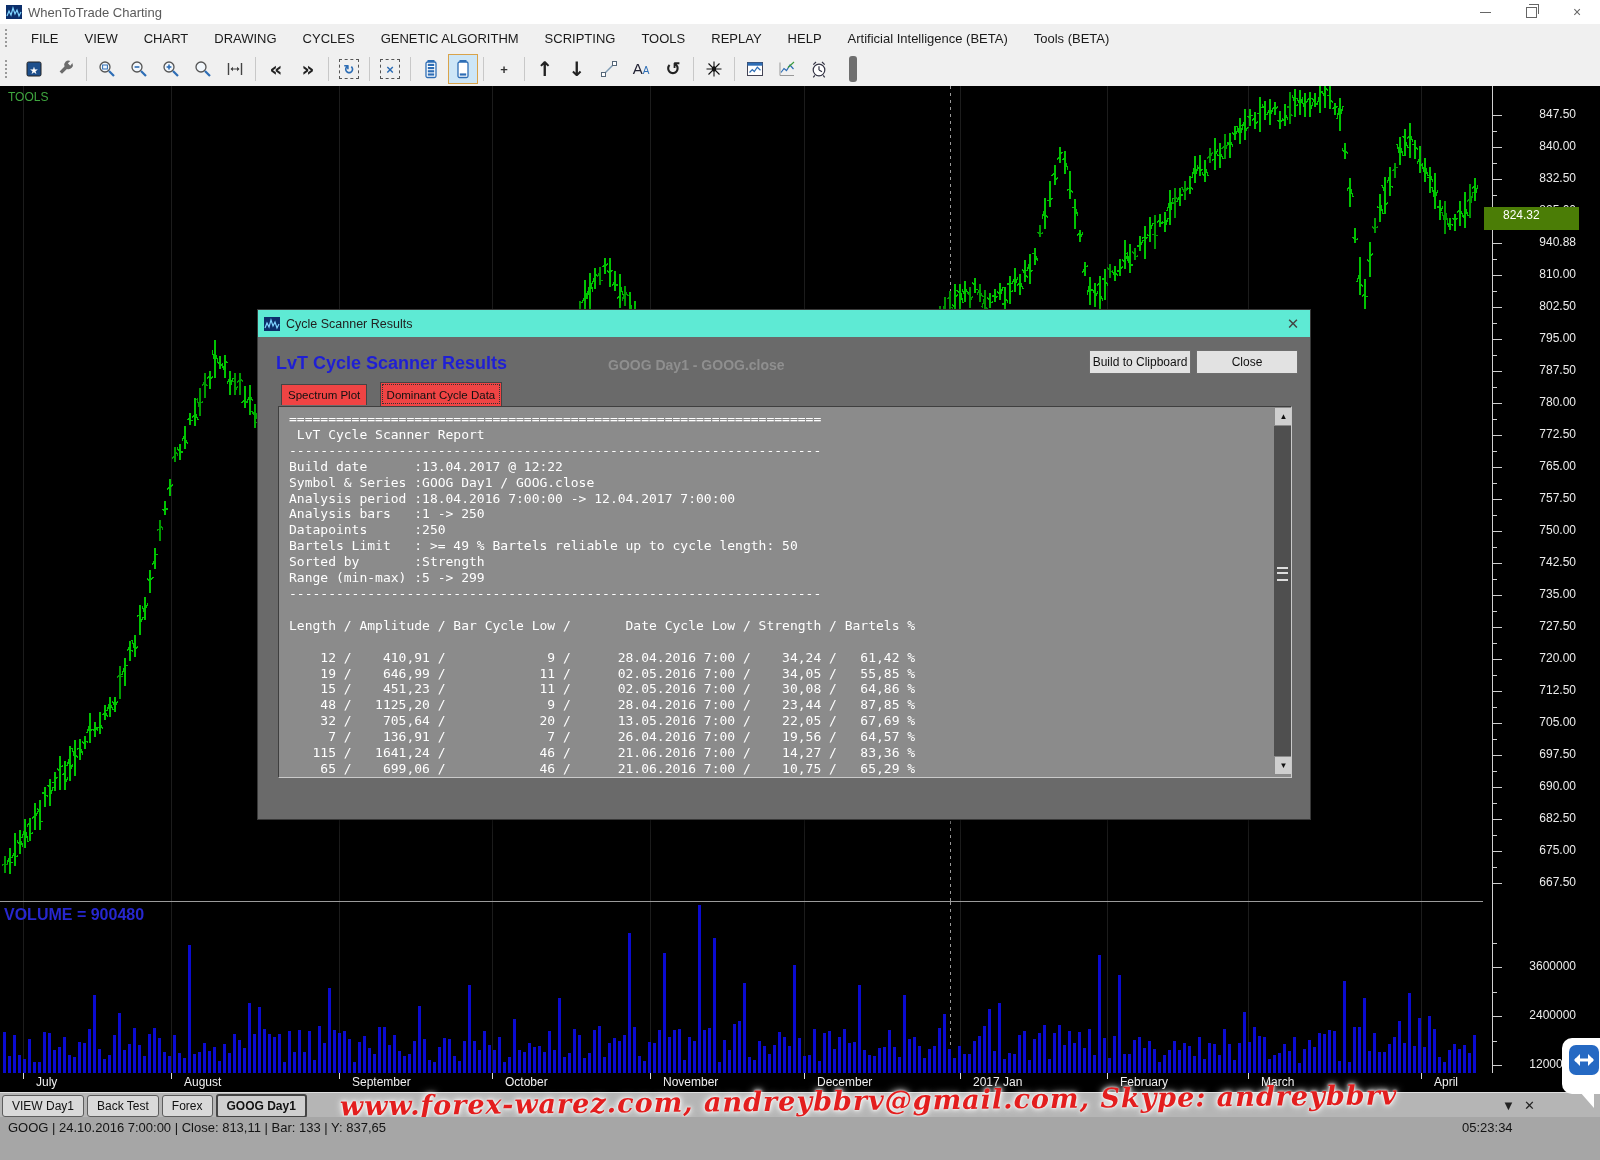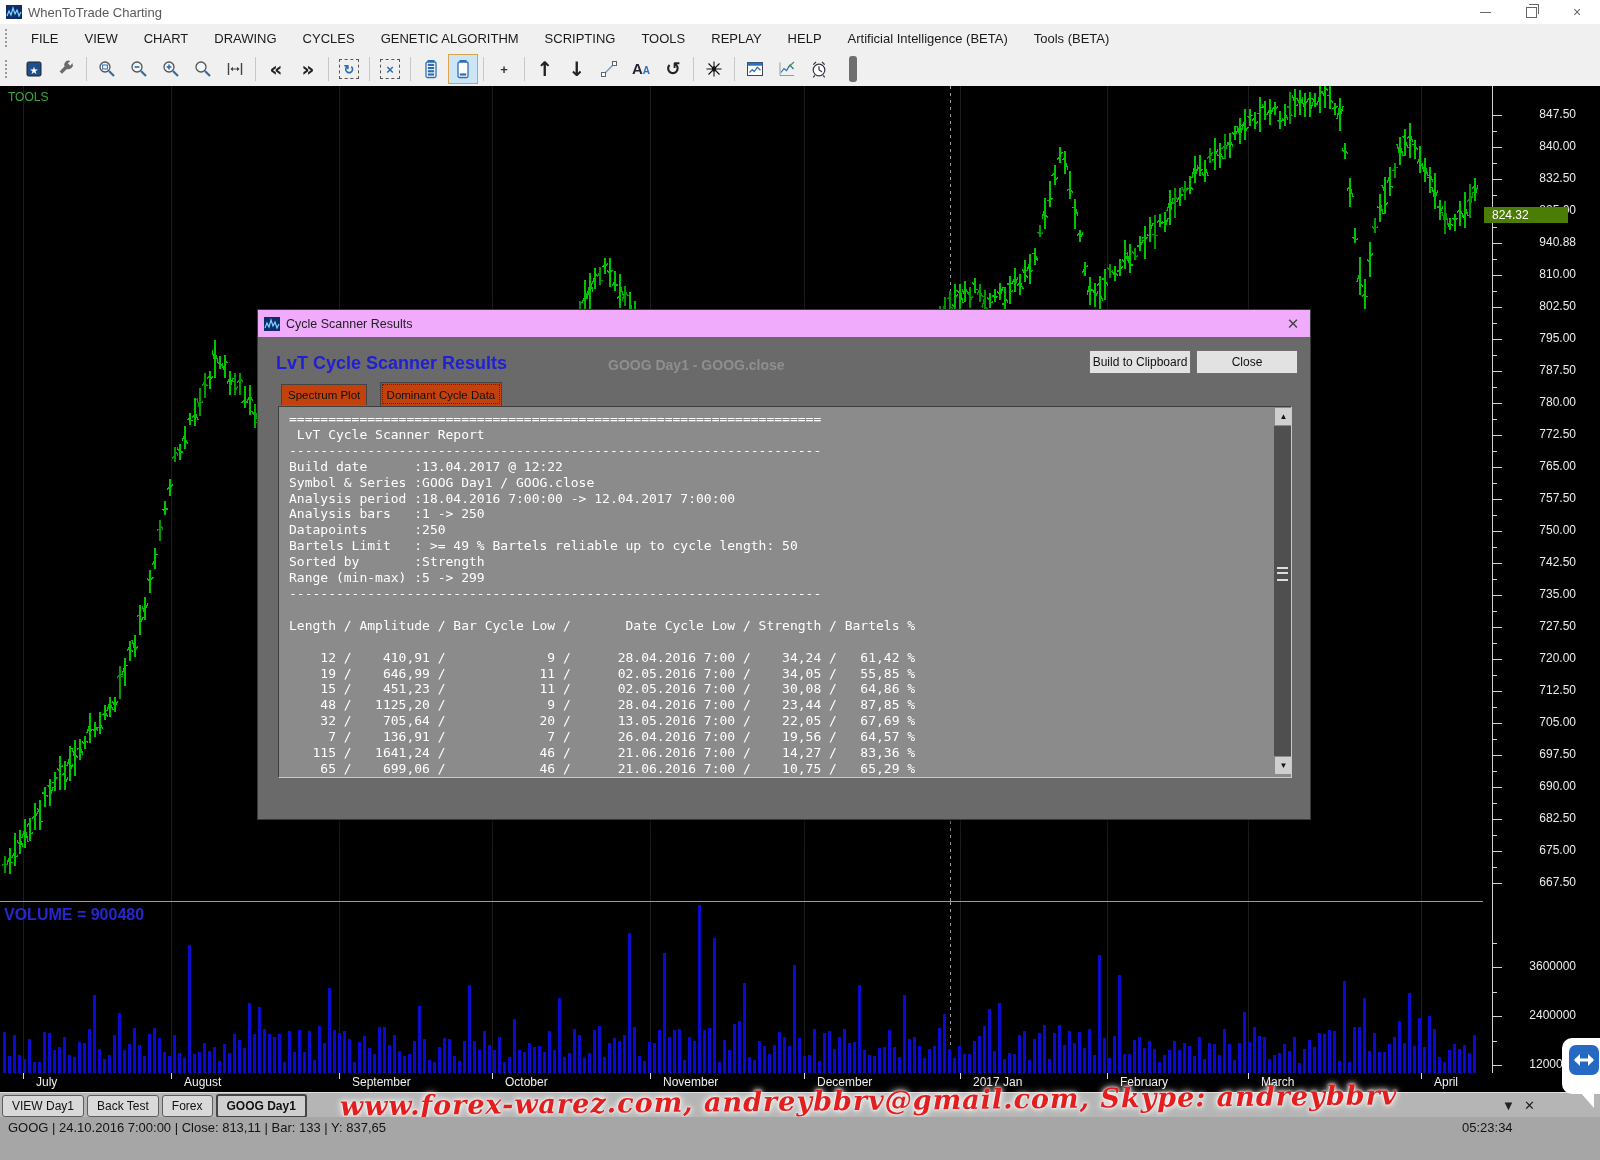--- a/index.html
+++ b/index.html
@@ -31,45 +31,45 @@
   .tgly{font-size:18px;font-weight:bold;color:#222;font-family:"DejaVu Sans",sans-serif;line-height:1;}
   .dashbox{width:18px;height:18px;border:1px dashed #555;display:flex;align-items:center;justify-content:center;}
   .toolbar-handle{width:8px;height:26px;background:#6f6f6f;border-radius:3px;margin-left:14px;}
   
   .chart{left:0;top:86px;width:1600px;height:1006px;background:#000;}
   .symbol-label{left:8px;top:4px;font-size:12px;color:#3fa63f;}
   .volume-label{left:4px;top:820px;font-size:16px;color:#2727cf;font-weight:bold;}
   .pane-sep{left:0;top:815px;width:1483px;height:1px;background:#9b9b9b;}
   .vol-bottom{left:0;top:987px;width:1492px;height:1px;background:#d6d6d6;}
   .axis-border{left:1492px;top:0;width:1px;height:987px;background:#cfcfcf;}
-  .price-tag{left:1484px;top:121px;width:76px;height:16px;background:#4b7d06;color:#fff;font-size:12px;line-height:16px;padding-left:8px;}
+  .price-tag{left:1484px;top:121px;width:76px;height:23px;background:#4b7d06;color:#fff;font-size:12px;line-height:16px;padding-left:19px;}
   .axis-label{position:absolute;left:1506px;width:70px;text-align:right;font-size:12px;color:#ececec;}
   .tick{position:absolute;background:#cfcfcf;height:1px;}
   .date-row{left:0;top:987px;width:1600px;height:19px;background:#000;}
   .date-tick{position:absolute;top:0;width:1px;height:6px;background:#ddd;}
   .month-label{position:absolute;top:2px;font-size:12px;color:#efefef;}
   
   .tabbar{left:0;top:1092px;width:1600px;height:25px;background:#b5b5b5;border-top:1px solid #dedede;display:flex;align-items:center;}
   .chart-tab{height:20px;margin:0 1px 0 2px;padding:0 9px;display:flex;align-items:center;background:#d9d9d9;border:1px solid #5d5d5d;border-radius:3px;font-size:12px;color:#111;}
   .chart-tab.active{font-weight:bold;background:#cfcfcf;border:2px solid #444;}
   .wm-ctl{position:absolute;top:1098px;font-size:13px;color:#222;}
   .watermark{left:340px;top:1086px;width:840px;text-align:center;font-family:"DejaVu Serif",serif;font-style:italic;font-weight:bold;font-size:27px;color:#e31e1e;transform:rotate(-0.6deg);
     text-shadow:0 0 2px #fff,0 0 5px #fff,0 0 8px #fff;letter-spacing:1px;white-space:nowrap;}
   .statusbar{left:0;top:1117px;width:1600px;height:43px;background:#a6a6a6;}
   .status-info{left:8px;top:3px;font-size:13px;color:#141414;}
   .status-time{left:1462px;top:3px;font-size:13px;color:#141414;}
   
   .dialog{left:258px;top:310px;width:1052px;height:509px;background:#6a6a6a;box-shadow:0 0 0 1px #393939,3px 5px 14px rgba(0,0,0,.55);}
-  .dlg-title{left:0;top:0;width:1052px;height:27px;background:#f0abfc;display:flex;align-items:center;}
+  .dlg-title{left:0;top:0;width:1052px;height:27px;background:#5eead4;display:flex;align-items:center;}
   .dlg-title-text{font-size:12.5px;color:#222;}
   .dlg-close{margin-left:auto;width:34px;text-align:center;color:#444;font-size:15px;}
   .dlg-heading{left:18px;top:43px;font-size:18px;font-weight:bold;color:#1f1fd4;}
   .dlg-subtitle{left:350px;top:47px;font-size:14px;font-weight:bold;color:#8f8f8f;}
   .dlg-btn{position:absolute;top:40px;height:22px;background:#e2e2e2;border:1px solid #6e6e6e;font-size:12px;color:#111;display:flex;align-items:center;justify-content:center;}
-  .dlg-tab{position:absolute;top:74px;height:20px;padding:0 6px;background:#c2410c;border:1px solid #444;border-bottom:none;font-size:11.5px;color:#111;display:flex;align-items:center;}
+  .dlg-tab{position:absolute;top:74px;height:20px;padding:0 6px;background:#ef4444;border:1px solid #444;border-bottom:none;font-size:11.5px;color:#111;display:flex;align-items:center;}
   .dlg-tab.active{top:72px;height:23px;outline:1px dotted #333;outline-offset:-3px;}
   .report-box{left:20px;top:96px;width:1012px;height:370px;background:#8b8b8b;border-top:1px solid #3f3f3f;border-left:1px solid #3f3f3f;border-right:1px solid #cacaca;border-bottom:1px solid #cacaca;overflow:hidden;}
   .report-pre{margin:0;padding:4px 0 0 10px;font-family:"DejaVu Sans Mono",monospace;font-size:13px;line-height:15.9px;color:#ffffff;white-space:pre;}
   .vscroll{position:absolute;right:0;top:0;width:17px;height:368px;background:#4f4f4f;}
   .vs-btn{position:absolute;left:0;width:17px;height:17px;background:#cfcfcf;border:1px solid #8a8a8a;display:flex;align-items:center;justify-content:center;font-size:8px;color:#111;}
   .vs-grip{position:absolute;left:3px;top:160px;width:11px;height:10px;border-top:2px solid #ddd;border-bottom:2px solid #ddd;background:linear-gradient(#4f4f4f 0 3px,#ddd 3px 5px,#4f4f4f 5px 8px);}
   
   .tv-bubble{left:1562px;top:1038px;width:44px;height:56px;background:#fff;border-radius:10px 0 0 10px;}
   .tv-tail{position:absolute;left:18px;top:54px;width:0;height:0;border-left:14px solid transparent;border-top:16px solid #fff;}
   .tv-icon{position:absolute;left:7px;top:7px;width:30px;height:30px;background:#2569c3;border-radius:7px;display:flex;align-items:center;justify-content:center;}
@@ -233,21 +233,21 @@
         <span style="display:flex;align-items:center;justify-content:center">
           <svg viewBox="0 0 20 20">
             <line x1="4.5" y1="15.5" x2="15.5" y2="4.5" stroke="#7d9ab3" stroke-width="1.4"></line>
             <rect x="2.5" y="13.5" width="4" height="4" fill="#fff" stroke="#567"></rect>
             <rect x="13.5" y="2.5" width="4" height="4" fill="#fff" stroke="#567"></rect>
           </svg>
         </span>
       </span>
       <span class="tb-btn">
         <span style="display:flex;align-items:center;justify-content:center">
-          <span style="font-weight:bold;color:#223;line-height:1"><span style="font-size:15px">A</span><span style="font-size:10px;color:#2d6db5">A</span></span>
+          <span style="font-weight:normal;color:#223;line-height:1"><span style="font-size:15px">A</span><span style="font-size:10px;color:#2d6db5">A</span></span>
         </span>
       </span>
       <span class="tb-btn">
         <span style="display:flex;align-items:center;justify-content:center">
           <span class="tgly" style="font-size:18px">↺</span>
         </span>
       </span>
       <span class="tb-sep"></span>
       <span class="tb-btn">
         <span style="display:flex;align-items:center;justify-content:center">

